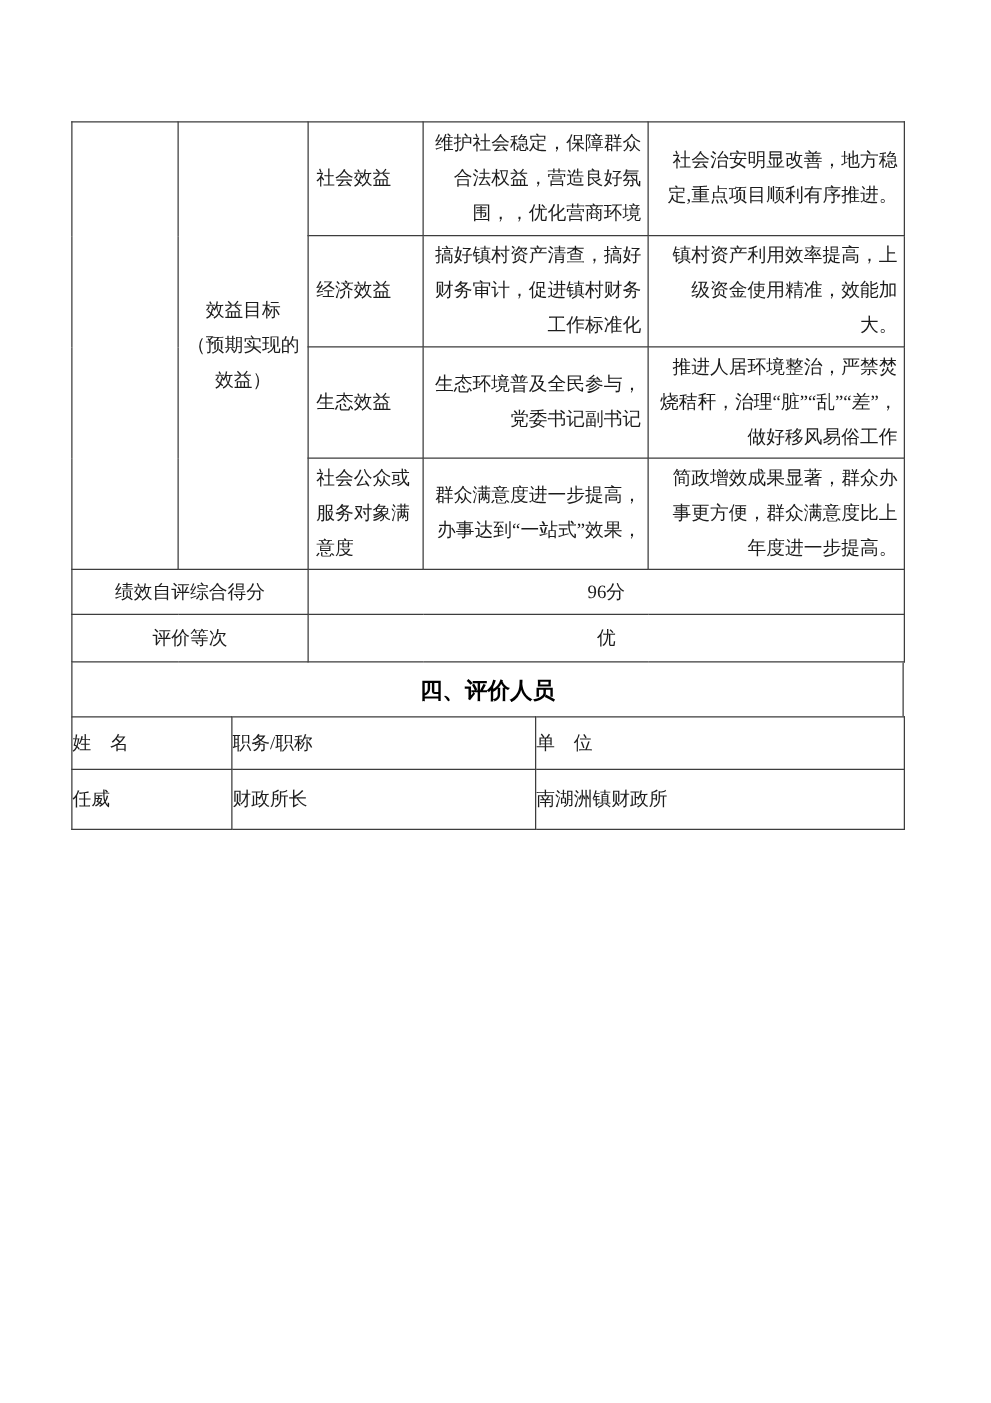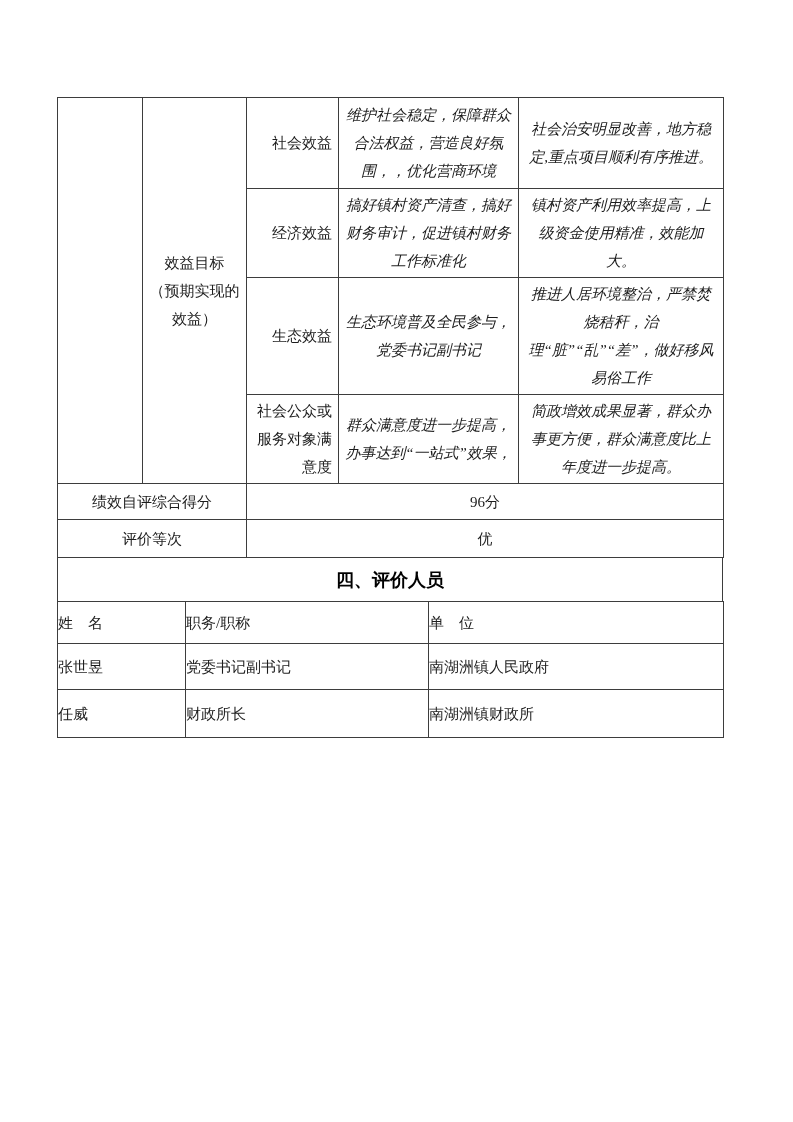--- a/index.html
+++ b/index.html
@@ -42,27 +42,26 @@
   .r3 { height: 78px; }
   .r4 { height: 82px; margin-top: 28px; }
   .r-score { height: 36px; }
   .r-grade { height: 38px; }
   .cell-empty { }
   .cell-group {
     text-align: center;
     white-space: pre-line;
   }
   .cell-cat {
-    text-align: right;
+    text-align: left;
     padding: 2px 6px;
   }
   .cell-txt {
-    text-align: center;
+    text-align: right;
     padding: 2px 5px;
-    font-style: italic;
   }
   .cell-label {
     text-align: center;
   }
   .cell-value {
     text-align: center;
   }
   
   .section-title {
     box-sizing: border-box;
@@ -142,25 +141,20 @@
         <col style="width:128px">
         <col style="width:243px">
         <col style="width:295px">
       </colgroup>
       <tbody>
         <tr class="p-head">
           <td>姓　名</td>
           <td>职务/职称</td>
           <td>单　位</td>
         </tr>
-        <tr class="p-row">
-          <td>张世昱</td>
-          <td>党委书记副书记</td>
-          <td>南湖洲镇人民政府</td>
-        </tr>
         <tr class="p-row-last">
           <td>任威</td>
           <td>财政所长</td>
           <td>南湖洲镇财政所</td>
         </tr>
       </tbody>
     </table>
 
   </div>
 </div>

